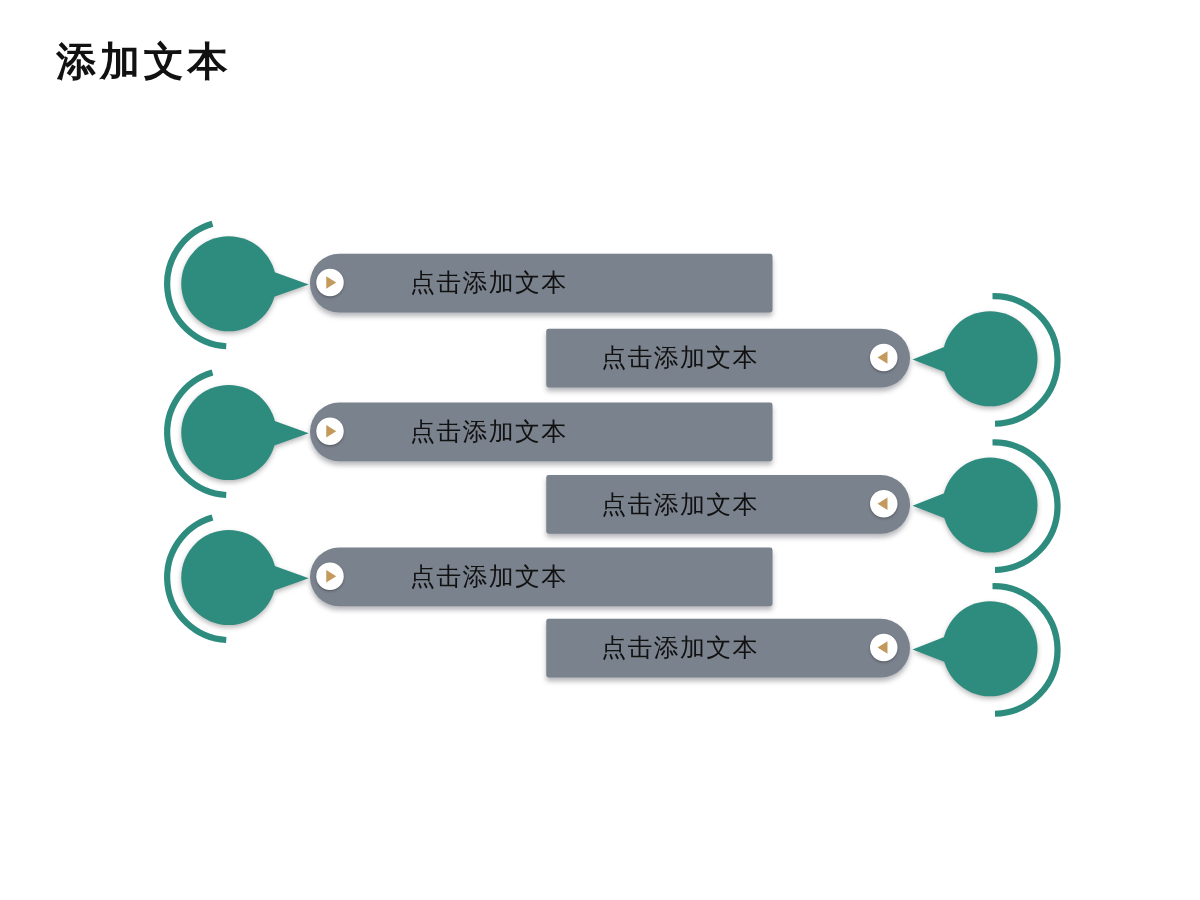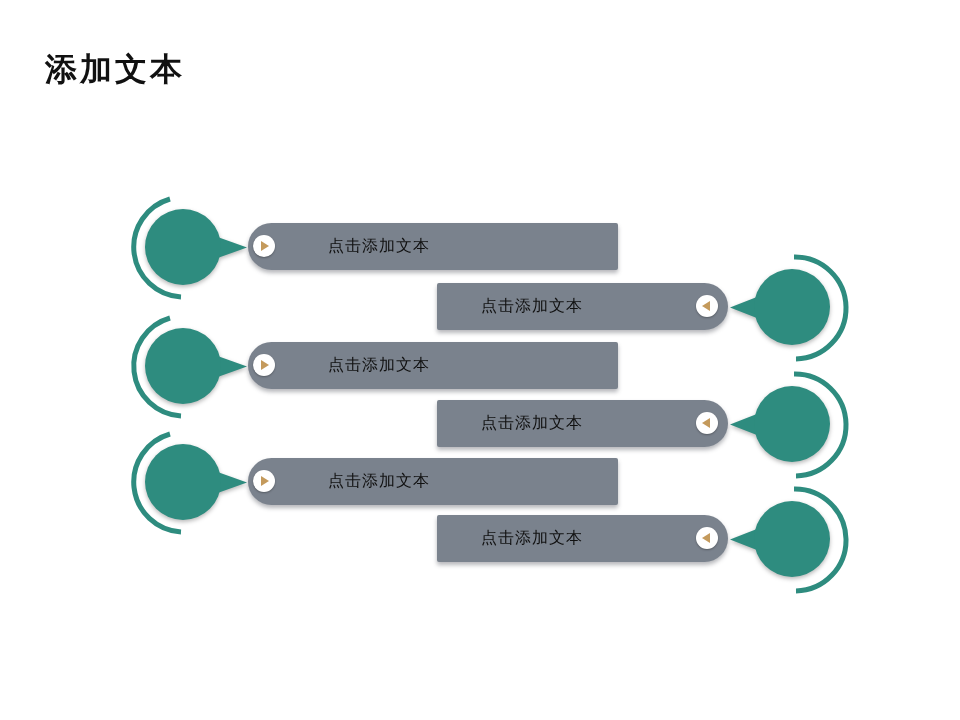--- a/index.html
+++ b/index.html
@@ -9,36 +9,36 @@
     --text:#111111;
     --background:#FFFFFF;
   }
   *{margin:0;padding:0;box-sizing:border-box;}
   html,body{width:960px;height:720px;overflow:hidden;}
   body{
     background:var(--background);
     font-family:"Liberation Sans","DejaVu Sans",sans-serif;
     position:relative;
   }
-  .stage{position:absolute;inset:0;margin-top:20px;}
+  .stage{position:absolute;inset:0;}
   .page-title{
     position:absolute;left:45px;top:28px;
     font-size:32px;font-weight:700;color:var(--text);
     letter-spacing:3px;white-space:nowrap;
   }
   
   .bar{
     position:absolute;height:47px;
     background:var(--bar-gray);
     display:flex;align-items:center;
     box-shadow:0 3px 4px rgba(45,50,60,.35);
   }
   .bar.left{left:248px;width:370px;border-radius:24px 2px 2px 24px;padding-left:80px;}
   .bar.right{left:437px;width:291px;border-radius:2px 24px 24px 2px;padding-left:44px;}
-  .bar-label{font-size:16px;color:var(--text);white-space:nowrap;letter-spacing:1px;}
+  .bar-label{font-size:20px;color:var(--text);white-space:nowrap;letter-spacing:1px;}
   .dot{
     position:absolute;width:22px;height:22px;border-radius:50%;
     background:#ffffff;top:12px;
     display:flex;align-items:center;justify-content:center;
     box-shadow:0 1px 2px rgba(0,0,0,.3);
   }
   .bar.left .dot{left:5px;}
   .bar.right .dot{right:10px;}
   .tri-r{width:0;height:0;border-top:5px solid transparent;border-bottom:5px solid transparent;border-left:8px solid var(--bullet-tan);margin-left:2px;}
   .tri-l{width:0;height:0;border-top:5px solid transparent;border-bottom:5px solid transparent;border-right:8px solid var(--bullet-tan);margin-right:2px;}

